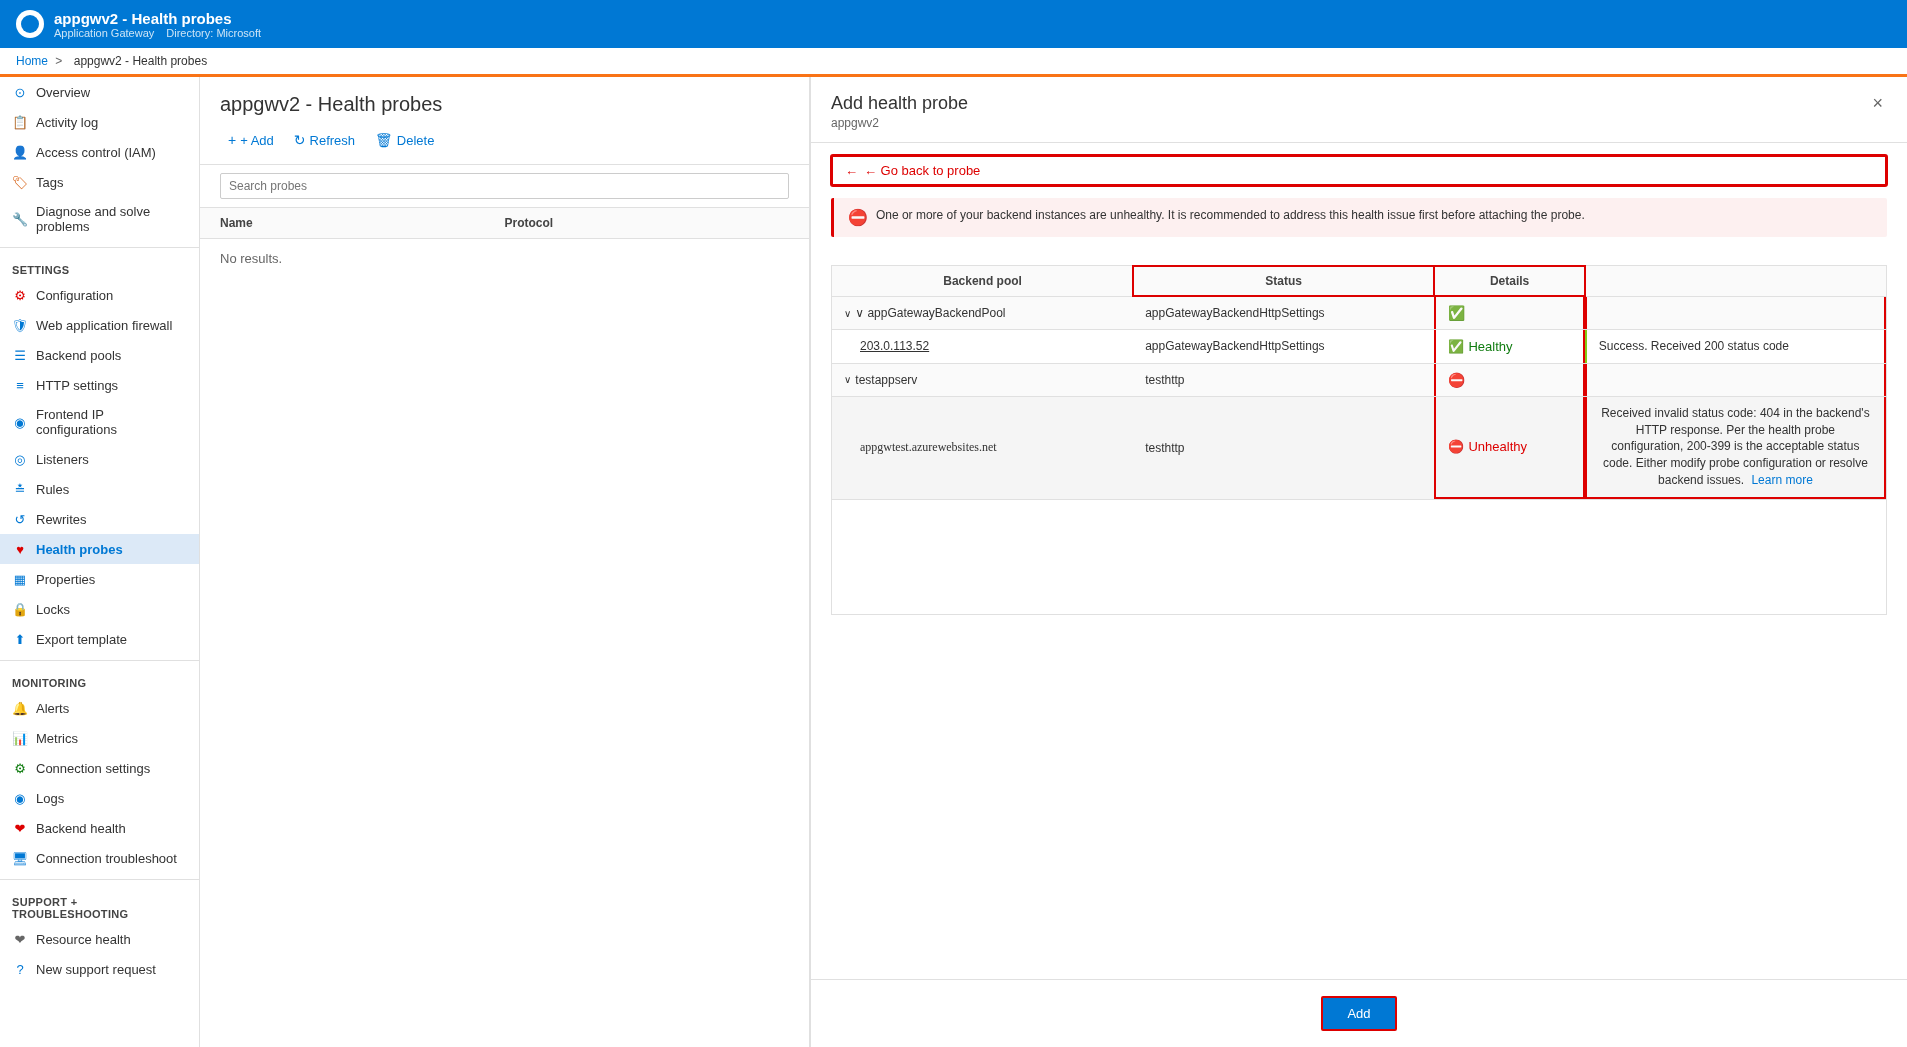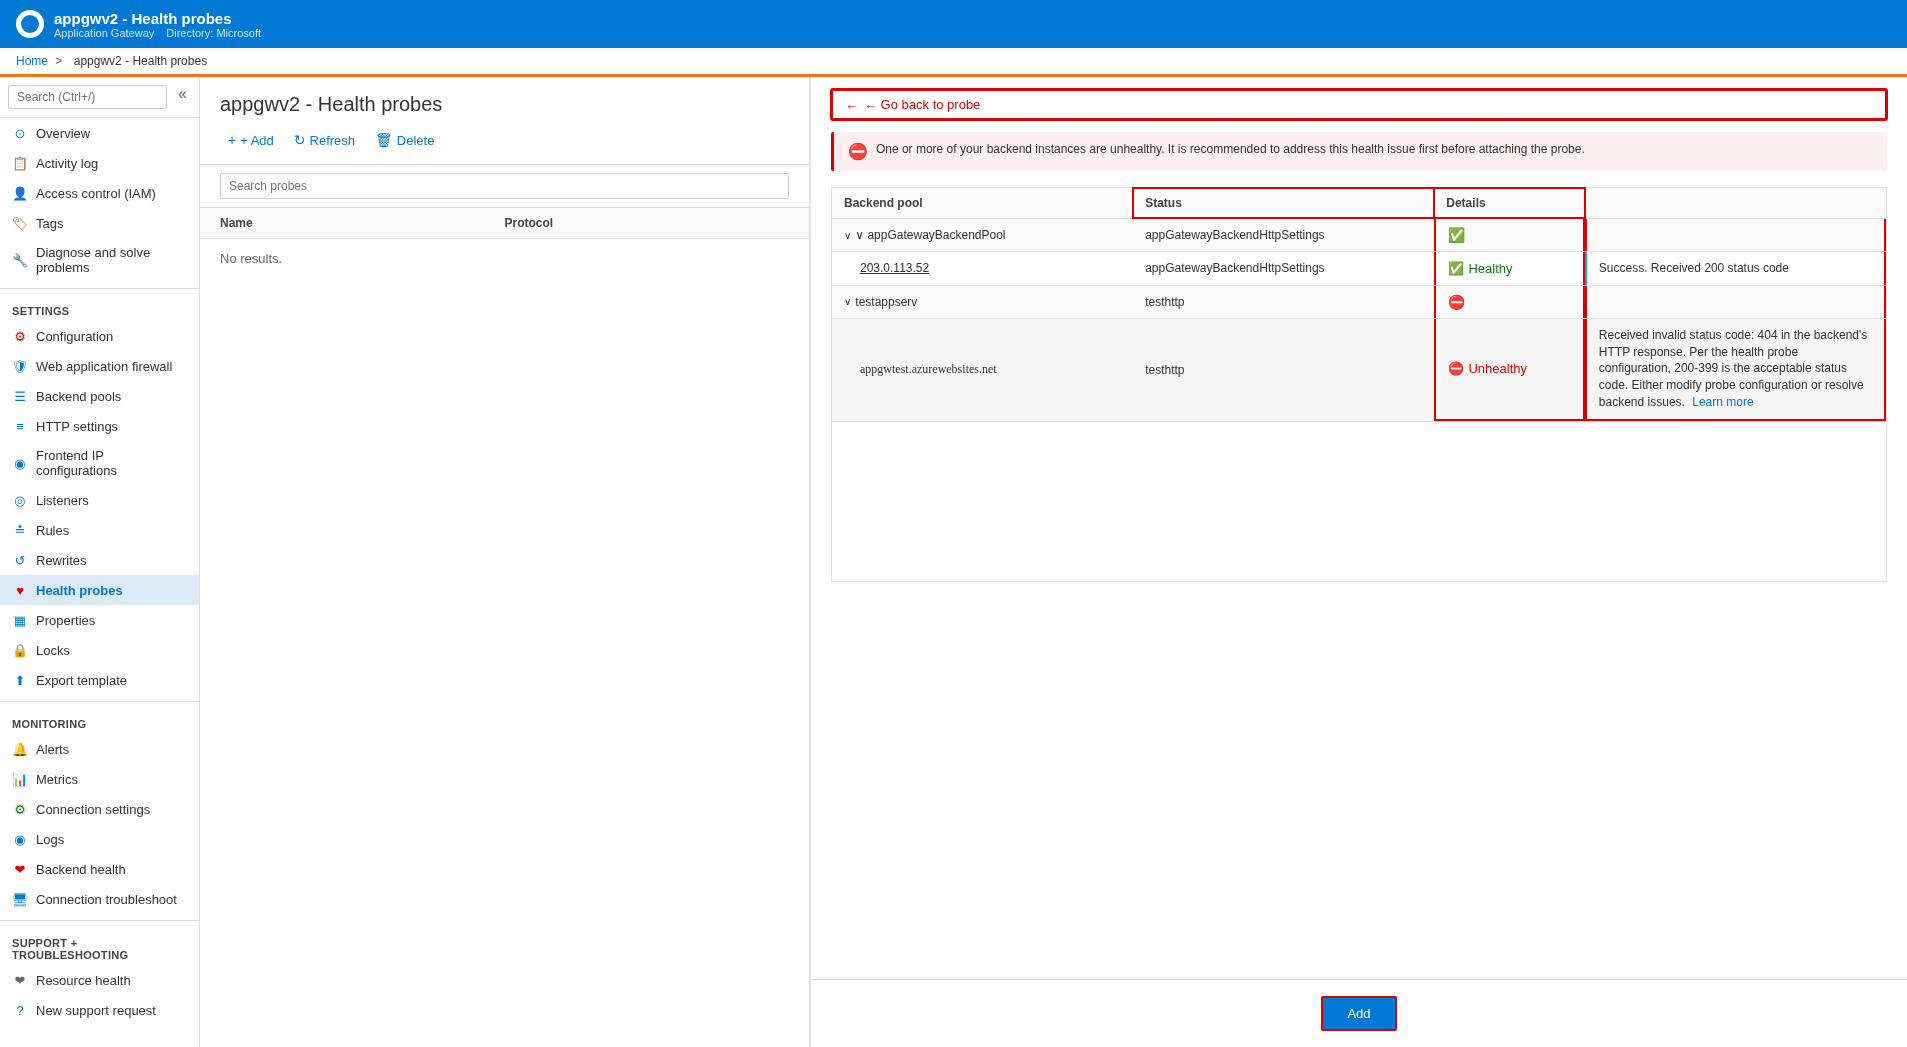--- a/index.html
+++ b/index.html
@@ -50,21 +50,21 @@
     .right-panel-title { font-size: 18px; font-weight: 300; color: #333; }
     .right-panel-subtitle { font-size: 12px; color: #666; margin-top: 2px; }
     .close-btn { background: none; border: none; cursor: pointer; font-size: 18px; color: #666; padding: 0 4px; }
     .go-back-btn { display: flex; align-items: center; gap: 6px; background: none; border: 2px solid #d00; color: #d00; padding: 6px 12px; cursor: pointer; font-size: 13px; border-radius: 2px; margin: 12px 20px; font-weight: 500; }
 
     
     .warning-banner { background: #fdf0f0; border-left: 3px solid #d00; margin: 0 20px 12px 20px; padding: 10px 14px; display: flex; align-items: flex-start; gap: 8px; font-size: 12px; color: #333; border-radius: 2px; }
     .warning-icon { color: #d00; font-size: 16px; flex-shrink: 0; }
 
     
-    .health-table { margin: 4px 20px; border: 1px solid #e0e0e0; font-size: 12px; flex: 1; }
+    .health-table { margin: 16px 20px; border: 1px solid #e0e0e0; font-size: 12px; flex: 1; text-align: center; }
     .health-table-header { display: grid; grid-template-columns: 2fr 2fr 1fr 2fr; background: #fafafa; border-bottom: 1px solid #e0e0e0; }
     .health-table-header div { padding: 8px 12px; font-weight: 600; color: #444; font-size: 12px; }
     .health-row { display: grid; grid-template-columns: 2fr 2fr 1fr 2fr; border-bottom: 1px solid #e0e0e0; }
     .health-row div { padding: 8px 12px; font-size: 12px; color: #333; display: flex; align-items: center; }
     .health-row.pool-group { background: #fafafa; font-weight: 500; }
     .health-row.selected { background: #f5f5f5; }
     .status-ok { color: #107c10; font-size: 14px; }
     .status-err { color: #d00; font-size: 14px; }
     .status-healthy { color: #107c10; font-size: 13px; display: flex; align-items: center; gap: 4px; }
     .status-unhealthy { color: #d00; font-size: 13px; display: flex; align-items: center; gap: 4px; }
@@ -104,24 +104,20 @@
 
 <div class="breadcrumb">
   <a href="#" style="color:#0078d4;text-decoration:none;">Home</a>
   <span>&gt;</span>
   <span style="color:#333;">appgwv2 - Health probes</span>
 </div>
 
 <div class="main-layout">
 
   <div class="sidebar">
-    <div class="sidebar-search">
-      <input type="text" style="width: calc(100% - 24px);" placeholder="Search (Ctrl+/)">
-      <button class="sidebar-collapse-btn">«</button>
-    </div>
 
     <div class="sidebar-item">
       <span class="icon icon-blue">⊙</span>
       <span>Overview</span>
     </div>
     <div class="sidebar-item">
       <span class="icon icon-blue">📋</span>
       <span>Activity log</span>
     </div>
     <div class="sidebar-item">
@@ -256,20 +252,27 @@
       <div class="table-header">
         <div>Name</div>
         <div>Protocol</div>
       </div>
       <div class="table-body">
         <span>No results.</span>
       </div>
     </div>
 
     <div class="right-panel">
+      <div class="right-panel-header">
+        <div>
+          <div class="right-panel-title">Add health probe</div>
+          <div class="right-panel-subtitle">appgwv2</div>
+        </div>
+        <button class="close-btn">×</button>
+      </div>
 
       <button class="go-back-btn red-outline-box">
         <span>←</span>
         <span style="display:inline;">← Go back to probe</span>
       </button>
 
       <div class="warning-banner">
         <span class="warning-icon">⛔</span>
         <span>One or more of your backend instances are unhealthy. It is recommended to address this health issue first before attaching the probe.</span>
       </div>
@@ -301,21 +304,21 @@
           <div style="padding-left:28px;text-decoration:underline;">
             <span>203.0.113.52</span>
           </div>
           <div>appGatewayBackendHttpSettings</div>
           <div style="border-left:2px solid #d00;border-right:2px solid #d00;">
             <span class="status-healthy">
               <span>✅</span>
               <span>Healthy</span>
             </span>
           </div>
-          <div style="border-left:2px solid #0ea5e9;border-right:2px solid #d00;">
+          <div style="border-left:2px solid #84cc16;border-right:2px solid #d00;">
             <span class="details-col">Success. Received 200 status code</span>
           </div>
         </div>
 
         <div class="health-row pool-group">
           <div>
             <span class="chevron">∨</span>
             <span>testappserv</span>
           </div>
           <div>testhttp</div>

